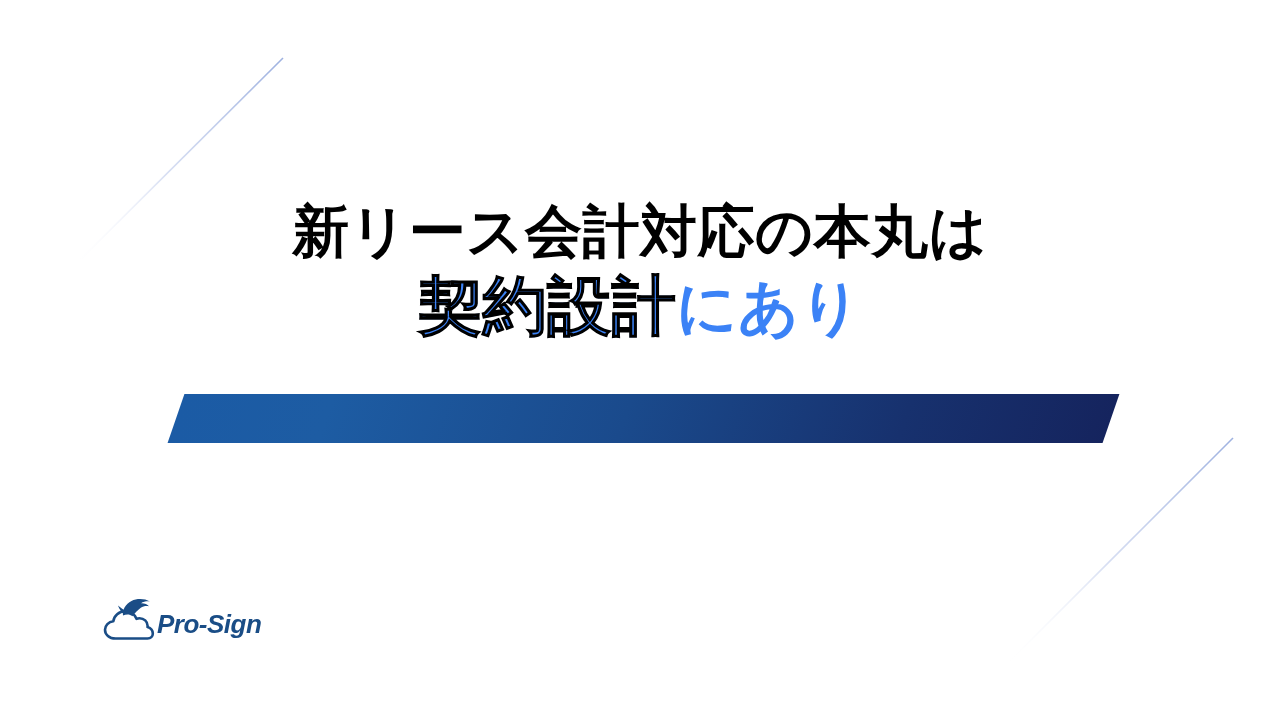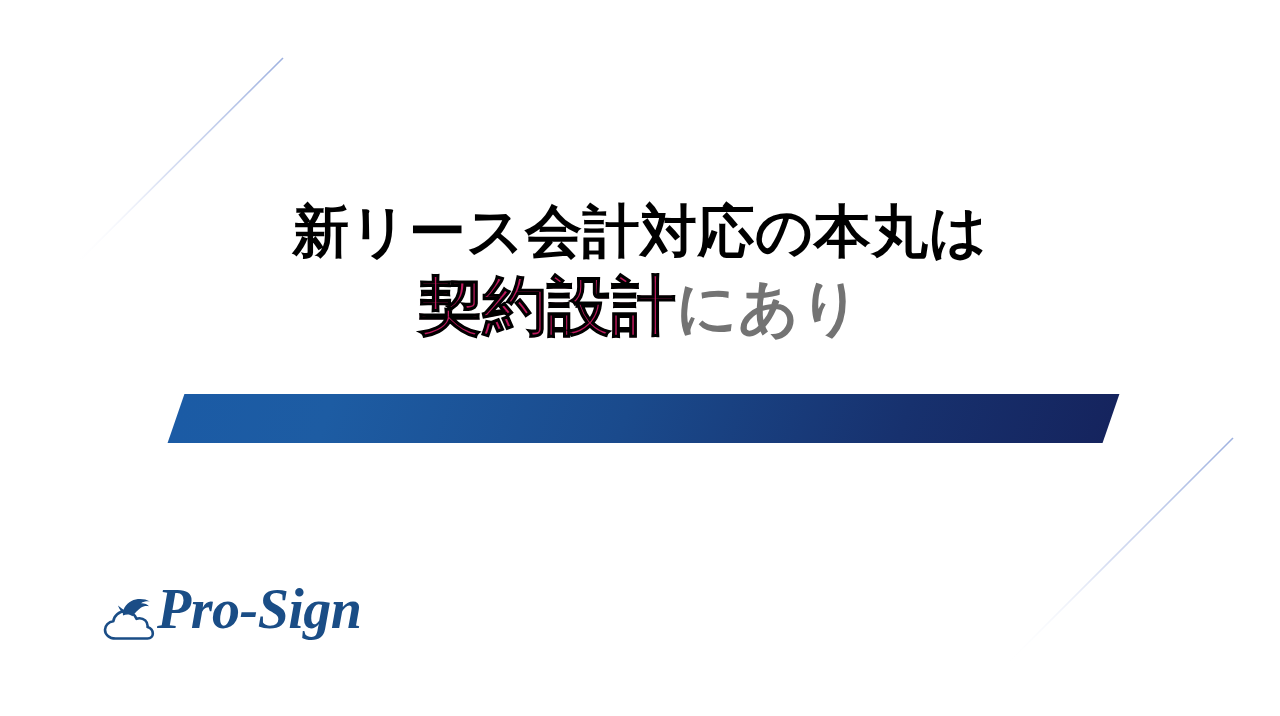--- a/index.html
+++ b/index.html
@@ -59,28 +59,28 @@
   }
   .title-line2 {
     display: block;
     margin-top: 7px;
     line-height: 1.12;
     white-space: nowrap;
   }
   .title-emphasis {
     font-size: 64px;
     font-weight: bold;
-    color: #be185d;
+    color: #3b82f6;
     letter-spacing: 0.5px;
     -webkit-text-stroke: 1.1px #000000;
   }
   .title-tail {
     font-size: 60px;
     font-weight: bold;
-    color: #737373;
+    color: #3b82f6;
     letter-spacing: 0.5px;
   }
 
   
   .subtitle-banner {
     position: absolute;
     left: 176px;
     top: 394px;
     width: 935px;
     height: 49px;
@@ -112,28 +112,27 @@
     align-items: flex-end;
     height: 56px;
   }
   .logo-mark {
     width: 52px;
     height: 50px;
     flex: 0 0 auto;
     margin-right: 2px;
   }
   .logo-text {
-    font-size: 56px;
+    font-size: 26px;
     font-weight: bold;
     font-style: italic;
     color: #1a4d86;
     letter-spacing: -0.5px;
     line-height: 1;
     padding-bottom: 5px;
-    font-family: Liberation Serif, serif;
   }
 </style>
 </head>
 <body>
 
 <div class="slide">
 
   <svg class="accent-line accent-line-top-left" viewBox="0 0 320 240">
     <defs>
       <linearGradient id="accentGradTL" x1="1" y1="0" x2="0" y2="1">

